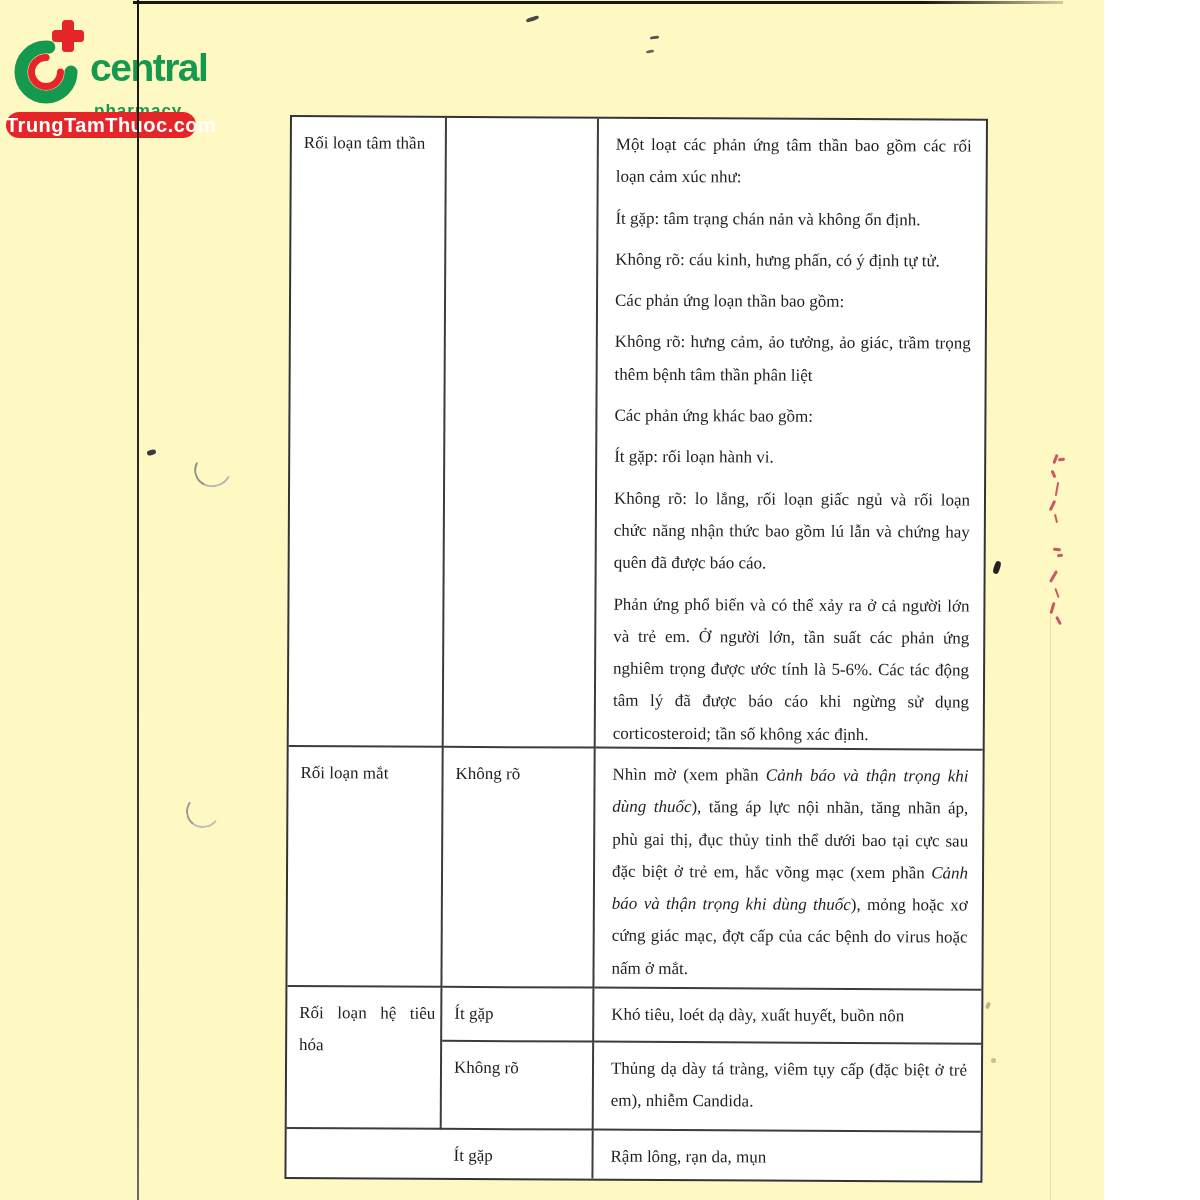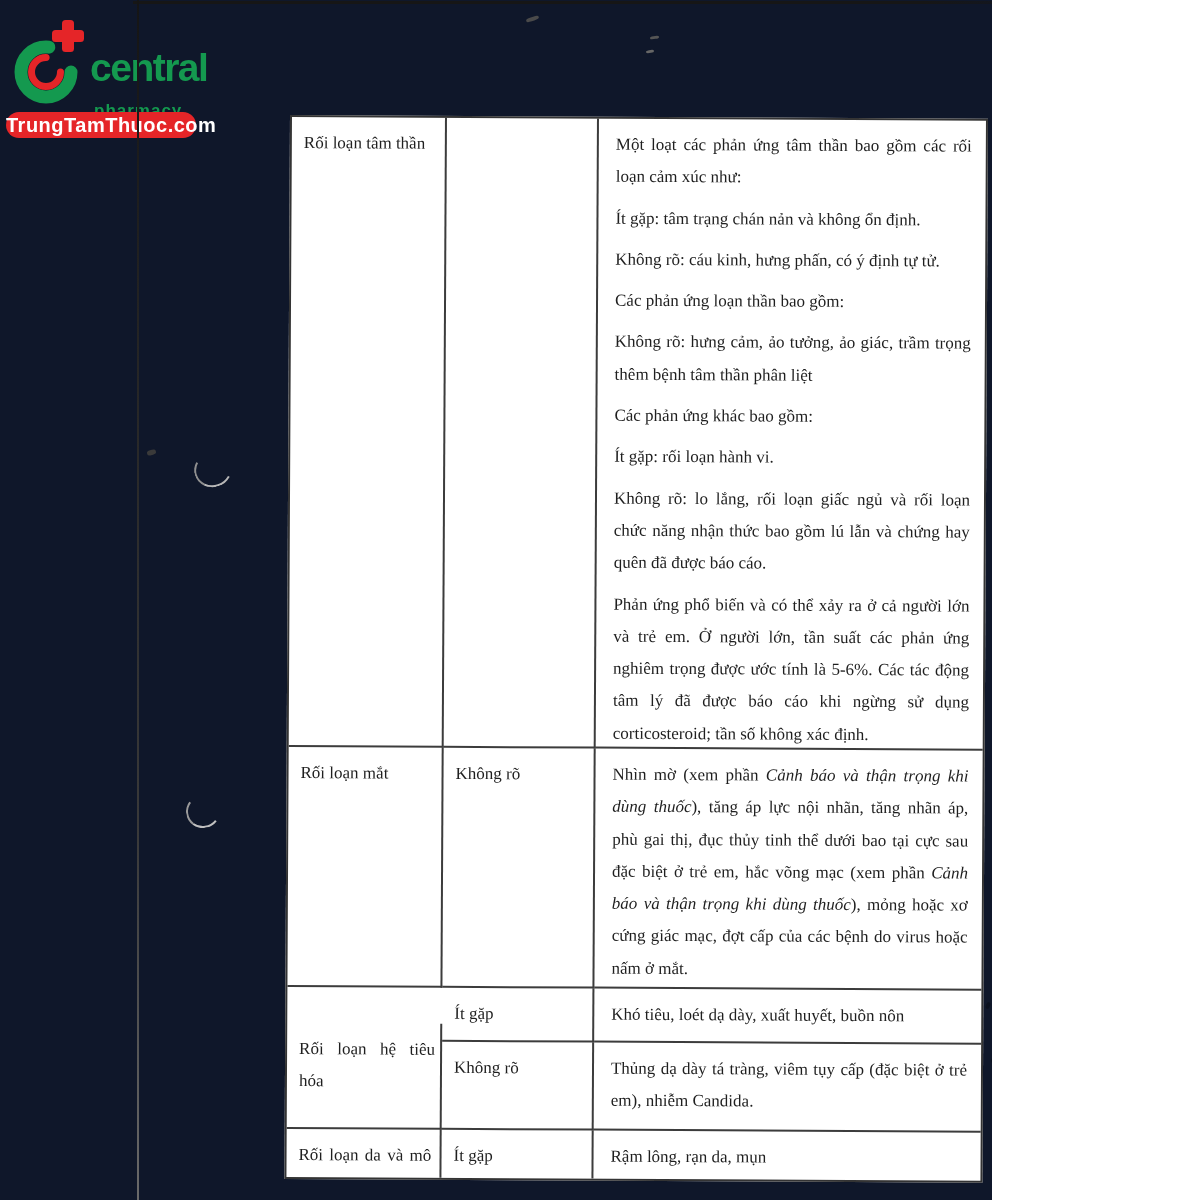--- a/index.html
+++ b/index.html
@@ -1,17 +1,17 @@
 <!DOCTYPE html>
 <html><head>
 <meta charset="utf-8">
 <style>
   html,body { margin:0; padding:0; background:#ffffff; }
   .canvas {
-    position:relative; width:992px; height:1200px; background:#0f172a;
+    position:relative; width:1104px; height:1200px; background:#fef9c3;
     overflow:hidden; font-family:"Liberation Serif","DejaVu Serif",serif;
     color:#1f1f1f;
   }
 
   
   .edge-left  { position:absolute; left:137px; top:0; width:2px; height:1200px;
                 background:linear-gradient(#151515,#3a3a3a 70%,#6a6a6a); z-index:30; }
   .edge-top   { position:absolute; left:133px; top:1px; width:930px; height:3px;
                 background:linear-gradient(90deg,#161616 85%,rgba(22,22,22,.2)); z-index:30; }
   .edge-right-faint { position:absolute; left:1050px; top:615px; width:1px; height:585px;
@@ -56,21 +56,21 @@
   }
   .cell { overflow:hidden; }
   .bR { border-right:2px solid #3c3c3c; }
   .bB { border-bottom:2px solid #3c3c3c; }
   .sys  { padding:10px 5px 0 12px; text-align:justify; }
   .freq { padding:10px 5px 0 12px; }
   .desc { padding:10px 14px 0 17px; text-align:justify; }
   .desc p { margin:0 0 9px 0; }
   .it { font-style:italic; }
   .nowrap { white-space:nowrap; word-spacing:2px; text-align:left; }
-  .span2 { grid-row:3 / span 2; grid-column:1;margin-top:36px; }
+  .span2 { grid-row:3 / span 2; grid-column:1; }
 </style>
 </head>
 <body>
 
 <div class="canvas">
 
   <div class="edge-top"></div>
   <div class="edge-right-faint"></div>
   <div class="crescent cres1"></div>
   <div class="crescent cres2"></div>
@@ -130,19 +130,18 @@
     <div class="cell desc bB" style="grid-row:2; grid-column:3;">
         <p><span>Nhìn mờ (xem phần </span><span class="it">Cảnh báo và thận trọng khi dùng thuốc</span><span>), tăng áp lực nội nhãn, tăng nhãn áp, phù gai thị, đục thủy tinh thể dưới bao tại cực sau đặc biệt ở trẻ em, hắc võng mạc (xem phần </span><span class="it">Cảnh báo và thận trọng khi dùng thuốc</span><span>), mỏng hoặc xơ cứng giác mạc, đợt cấp của các bệnh do virus hoặc nấm ở mắt.</span></p>
       </div>
 
     <div class="cell sys bR bB span2">Rối loạn hệ tiêu hóa</div>
     <div class="cell freq bR bB" style="grid-row:3; grid-column:2;">Ít gặp</div>
     <div class="cell desc bB" style="grid-row:3; grid-column:3;">Khó tiêu, loét dạ dày, xuất huyết, buồn nôn</div>
     <div class="cell freq bR bB" style="grid-row:4; grid-column:2;">Không rõ</div>
     <div class="cell desc bB" style="grid-row:4; grid-column:3;">Thủng dạ dày tá tràng, viêm tụy cấp (đặc biệt ở trẻ em), nhiễm Candida.</div>
 
-    <div class="cell sys bR nowrap" style="grid-row:5; grid-column:1;">Rối loạn da và mô</div>
     <div class="cell freq bR" style="grid-row:5; grid-column:2;">Ít gặp</div>
     <div class="cell desc" style="grid-row:5; grid-column:3;">Rậm lông, rạn da, mụn</div>
   </div>
 
   <div class="edge-left"></div>
 </div>
 
 </body></html>

